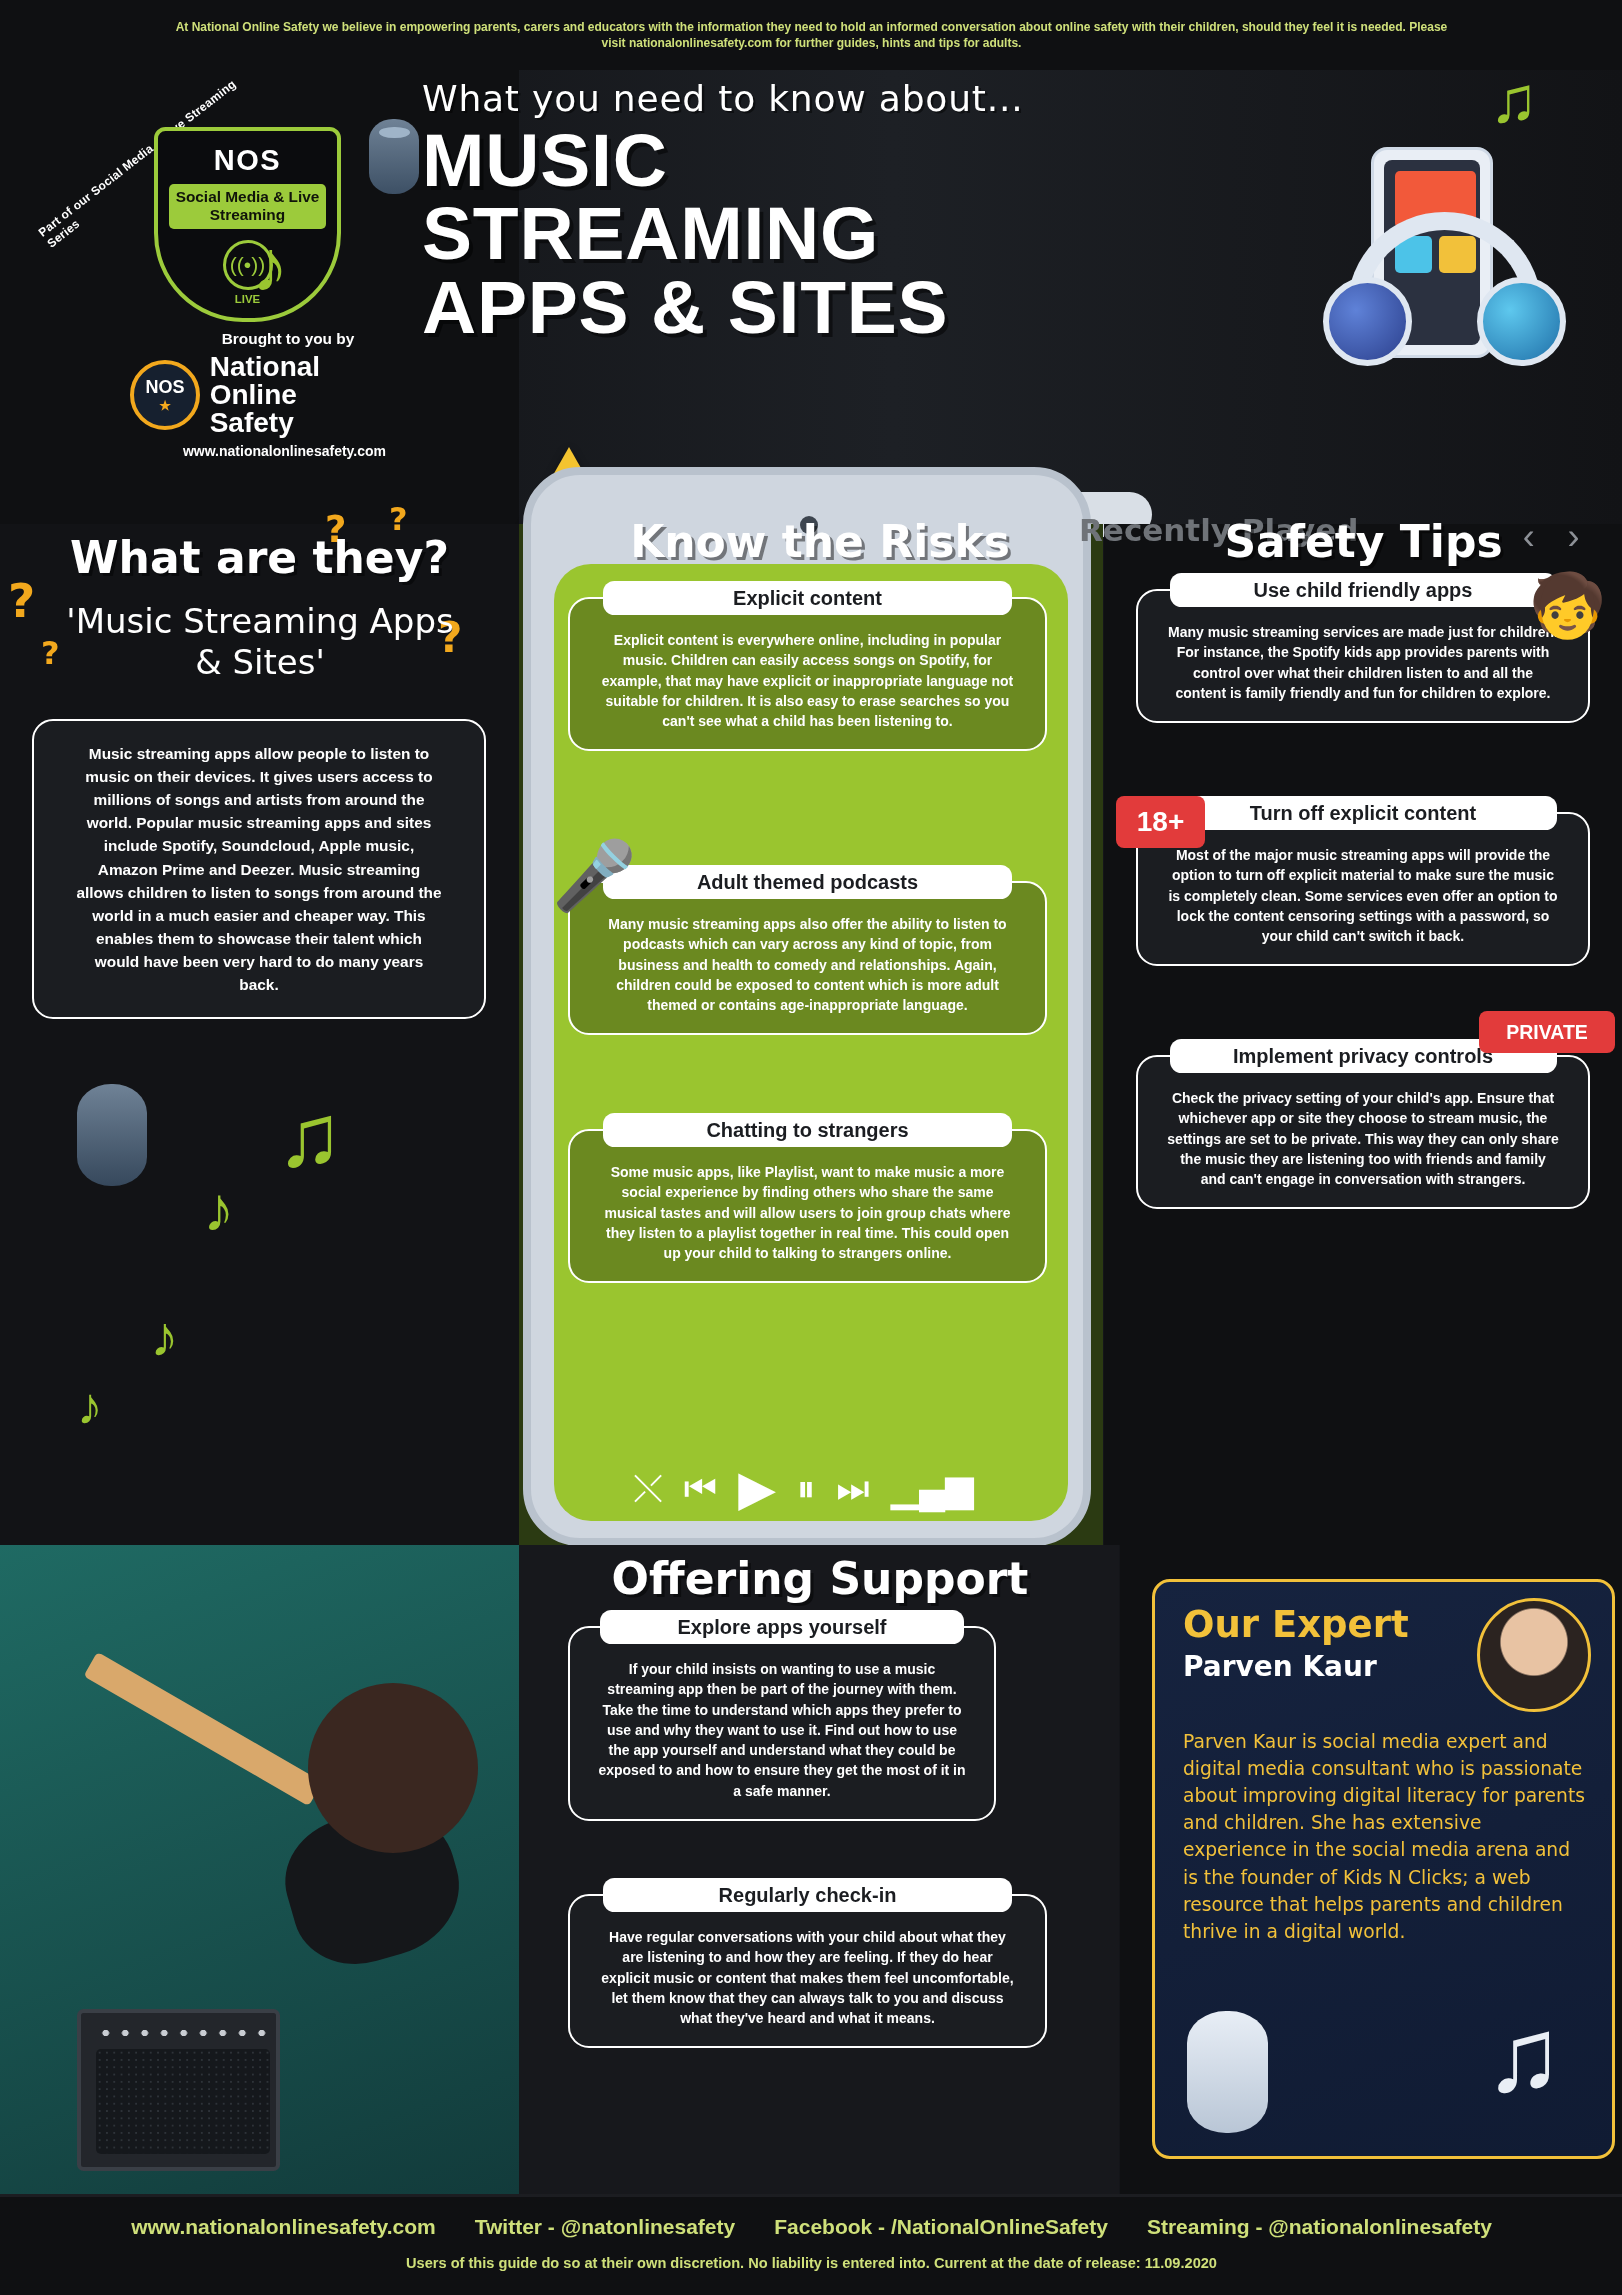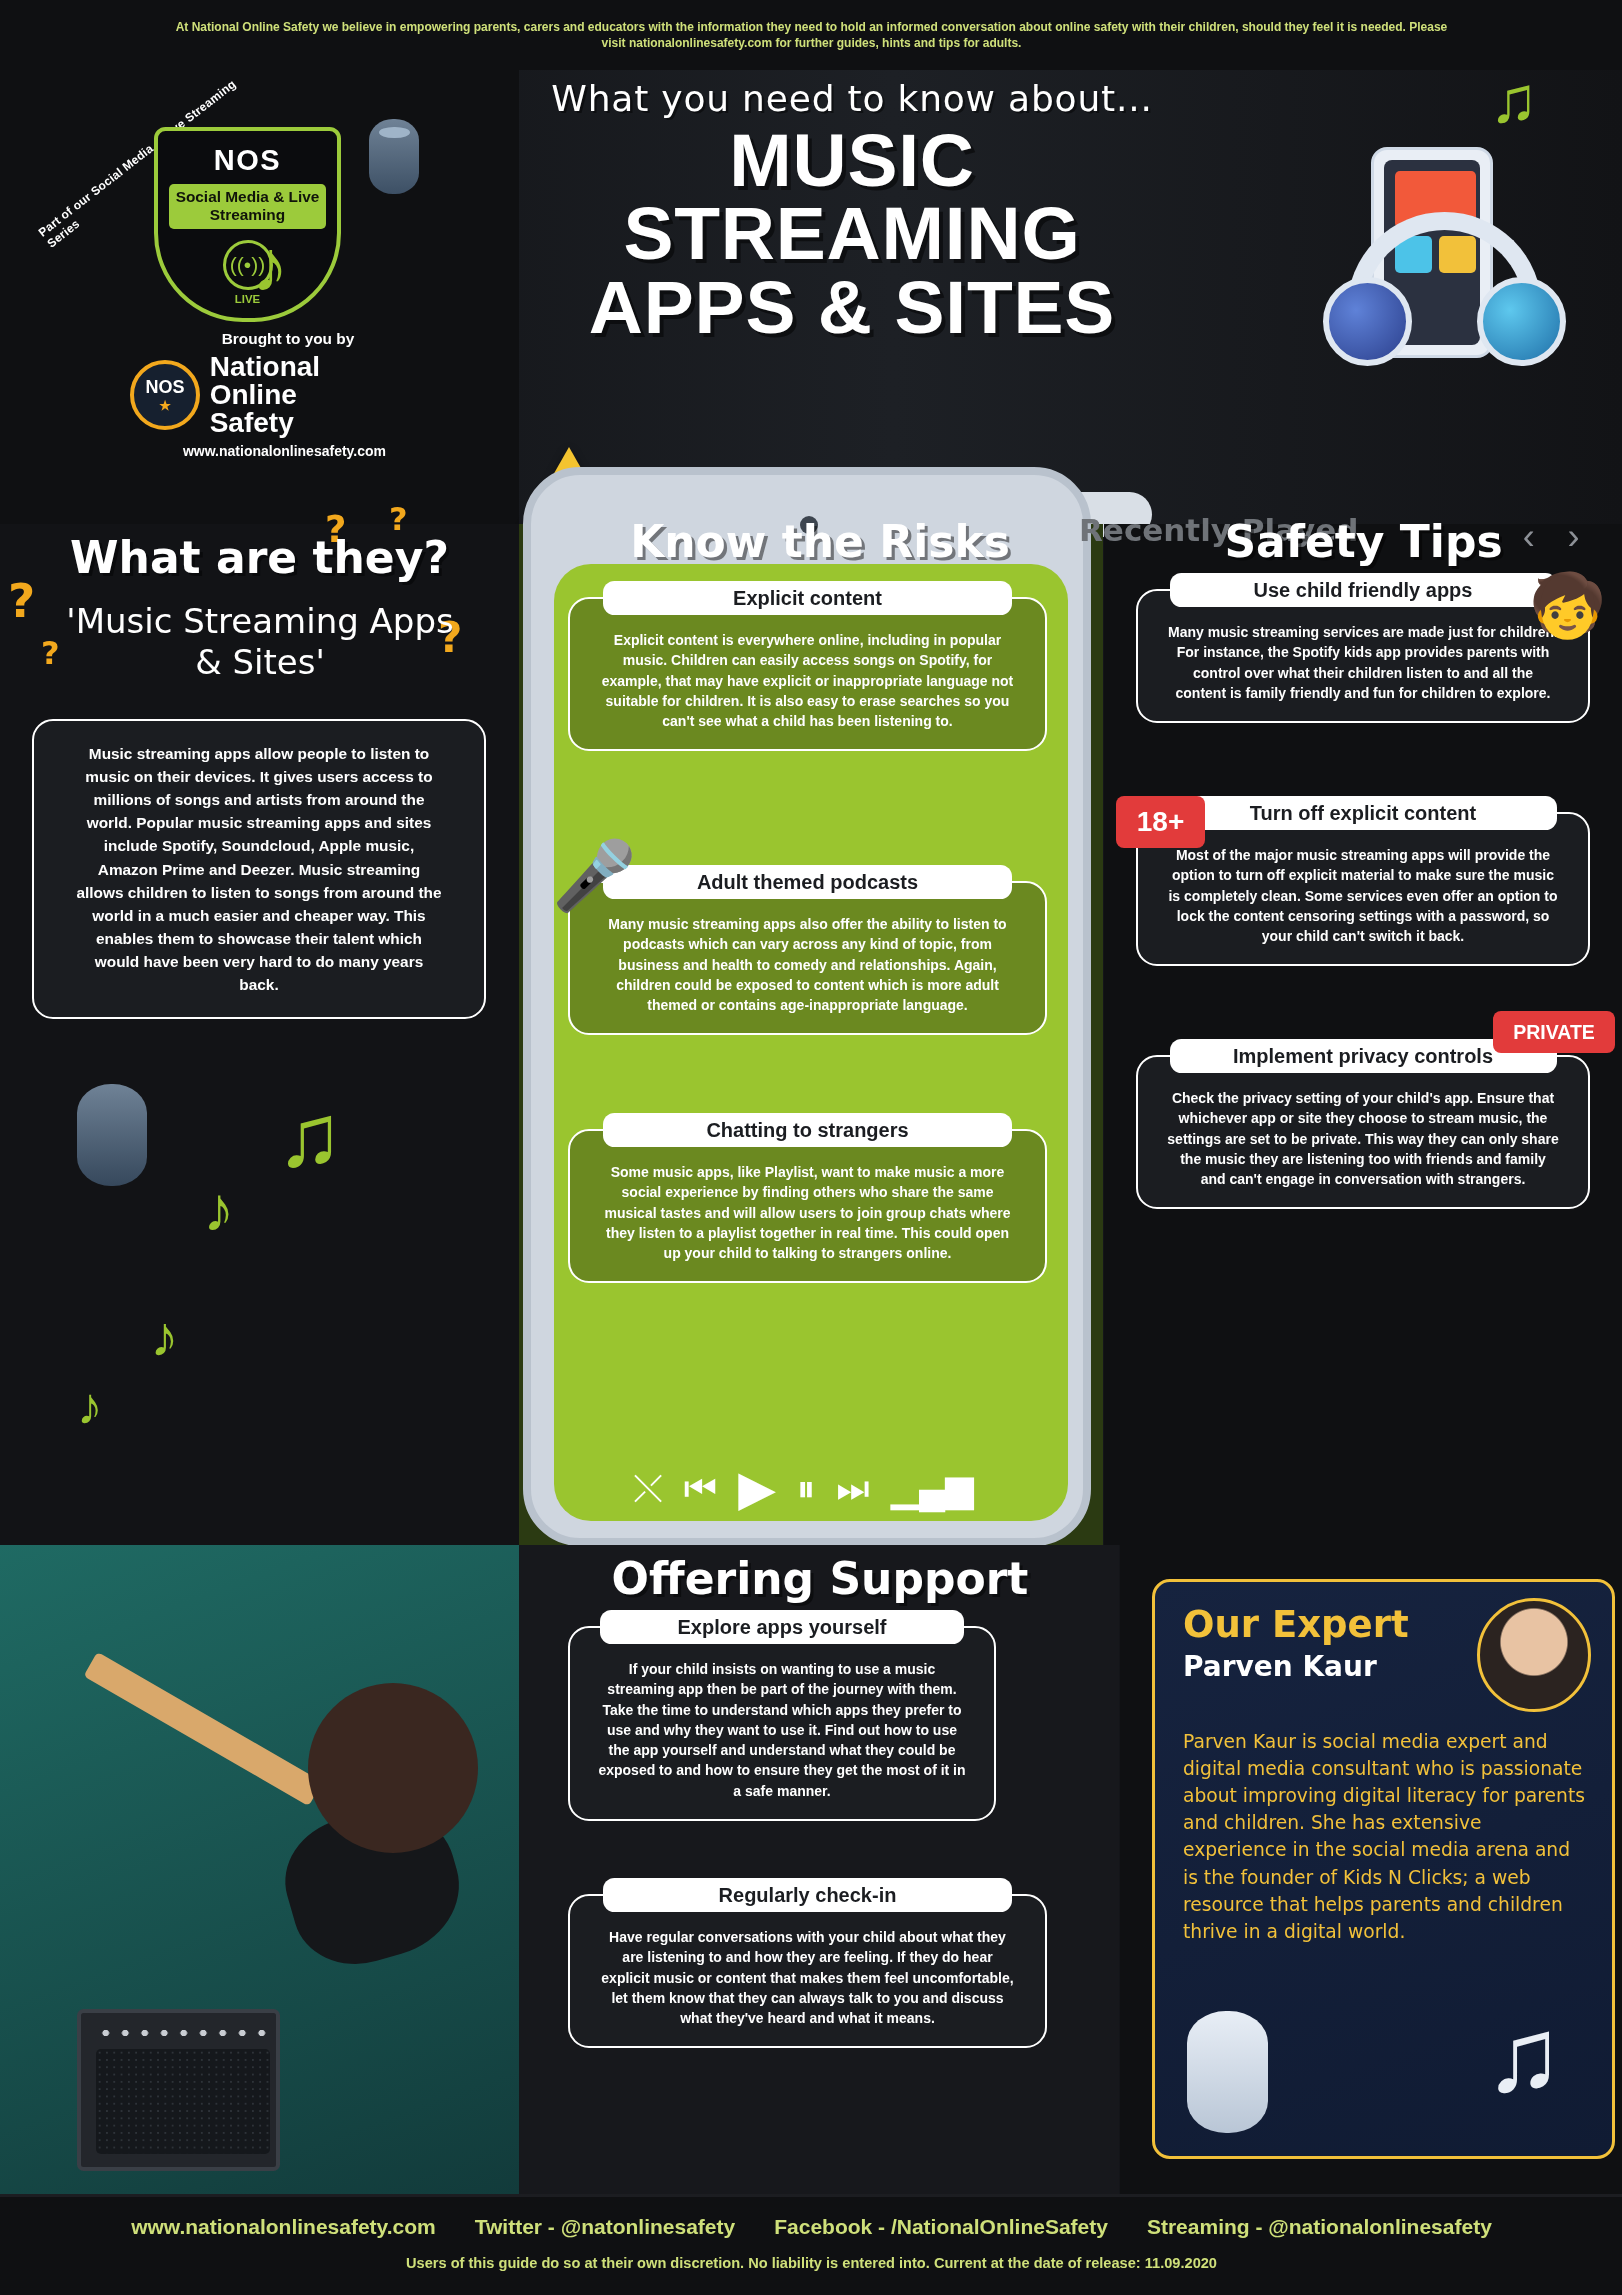--- a/index.html
+++ b/index.html
@@ -31,21 +31,21 @@
   
   .hero {
     position: absolute; top: 70px; left: 0; width: 1623px; height: 454px;
     background: linear-gradient(90deg, #101113 0%, #16181c 28%, #1d2025 55%, #121316 100%);
   }
   .hero-left-dark {
     position: absolute; top: 0; left: 0; width: 519px; height: 454px;
     background: #0f1012;
   }
   .hero-title-wrap {
-    position: absolute; top: 8px; left: 422px; width: 860px; text-align: center;
+    position: absolute; top: 8px; left: 422px; width: 860px; 
   }
   .hero-kicker {
     color: #ffffff; font-size: 36px; font-weight: normal;
     font-family: "DejaVu Sans", sans-serif; letter-spacing: 0.8px;
     text-shadow: 2.4px 2.4px 0 rgba(0,0,0,0.45);
   }
   .hero-main {
     color: #ffffff; font-size: 75px; font-weight: bold; line-height: 0.98;
     letter-spacing: 0.8px; margin-top: 4.9px;
     text-shadow: 4px 4px 0 rgba(0,0,0,0.5);
@@ -455,21 +455,21 @@
     <div class="card card-dark tip2">
       <div class="card-title">Turn off explicit content</div>
       <div class="card-body">Most of the major music streaming apps will provide the option to turn off explicit material to make sure the music is completely clean. Some services even offer an option to lock the content censoring settings with a password, so your child can't switch it back.</div>
     </div>
     <div style="position:absolute; top:272px; left:1116px; width:89px; height:52px; background:#e23b3b; border-radius:8px; color:#fff; font-size:28px; font-weight:bold; display:flex; align-items:center; justify-content:center;">18+</div>
 
     <div class="card card-dark tip3">
       <div class="card-title">Implement privacy controls</div>
       <div class="card-body">Check the privacy setting of your child's app. Ensure that whichever app or site they choose to stream music, the settings are set to be private. This way they can only share the music they are listening too with friends and family and can't engage in conversation with strangers.</div>
     </div>
-    <div style="position:absolute; top:487px; right:8px; width:122px; height:42px; background:#e23b3b; border-radius:8px; color:#fff; font-size:19.5px; font-weight:bold; display:flex; align-items:center; justify-content:center;">PRIVATE</div>
+    <div style="position:absolute; top:487px; right:8px; width:136px; height:42px; background:#e23b3b; border-radius:8px; color:#fff; font-size:19.5px; font-weight:bold; display:flex; align-items:center; justify-content:center;">PRIVATE</div>
   </div>
 
   <div class="bottom">
     <div class="bottom-left">
       <div class="amp">
         <div class="knobs"></div>
         <div class="grill"></div>
       </div>
       <div class="guitar-neck"></div>
       <div class="guitar-body"></div>

